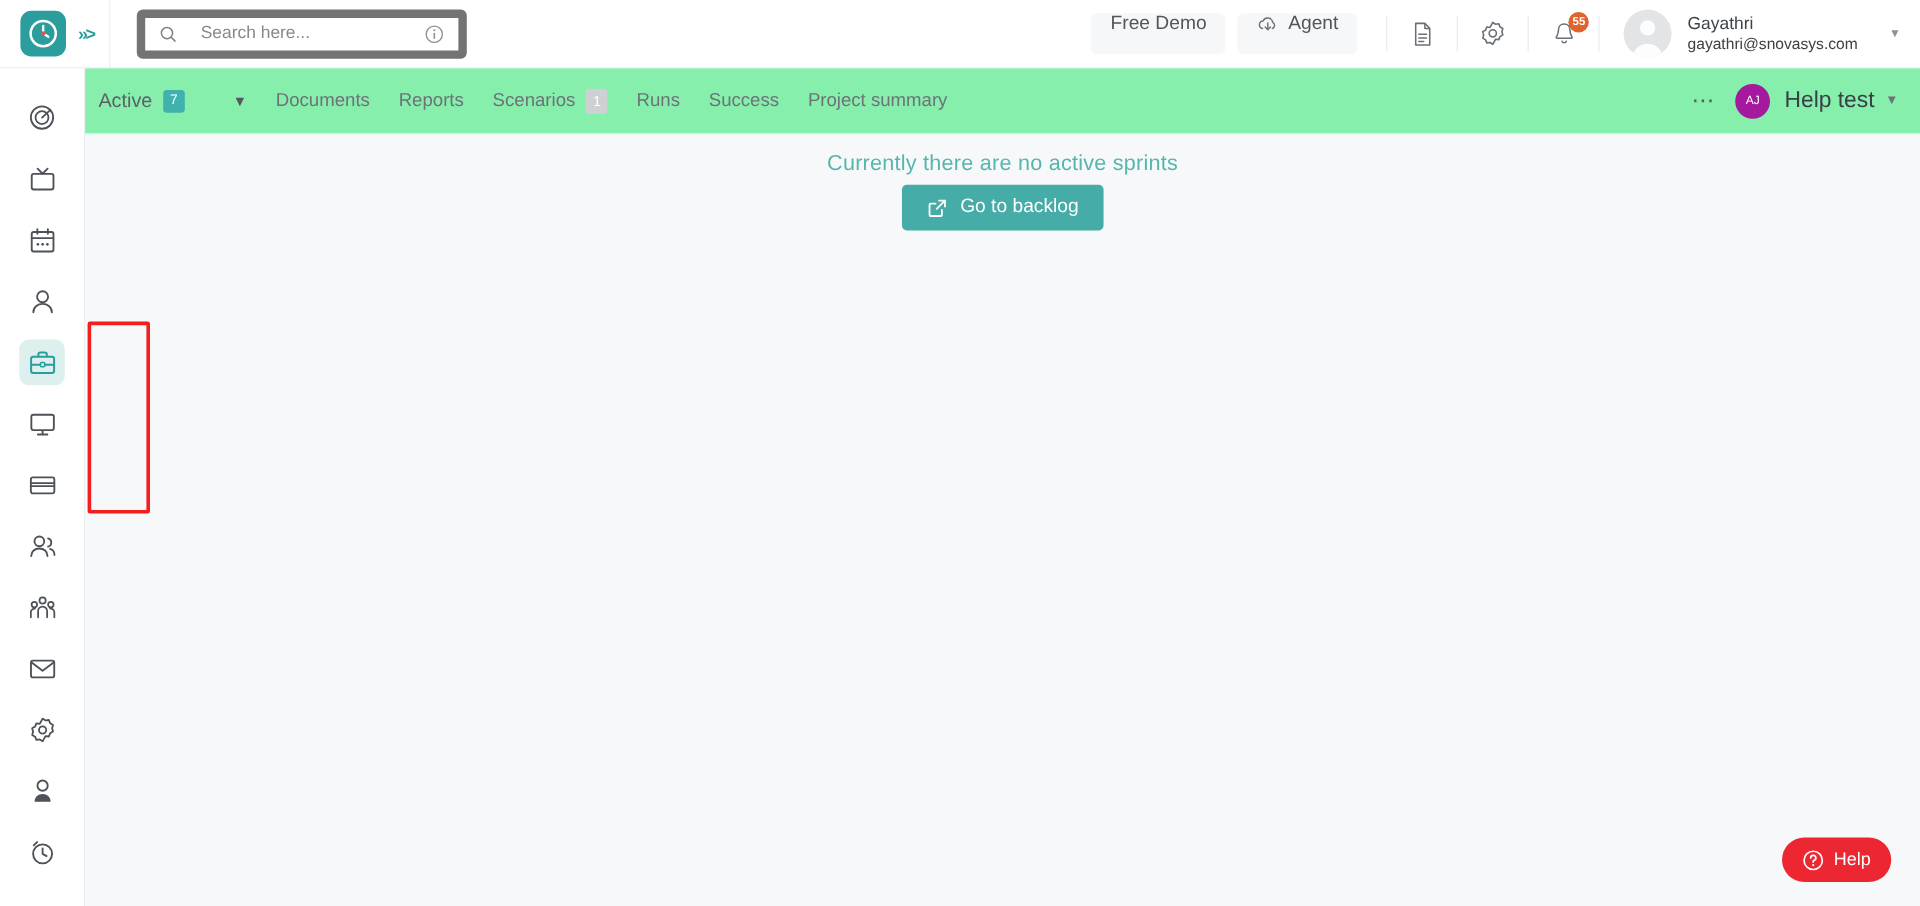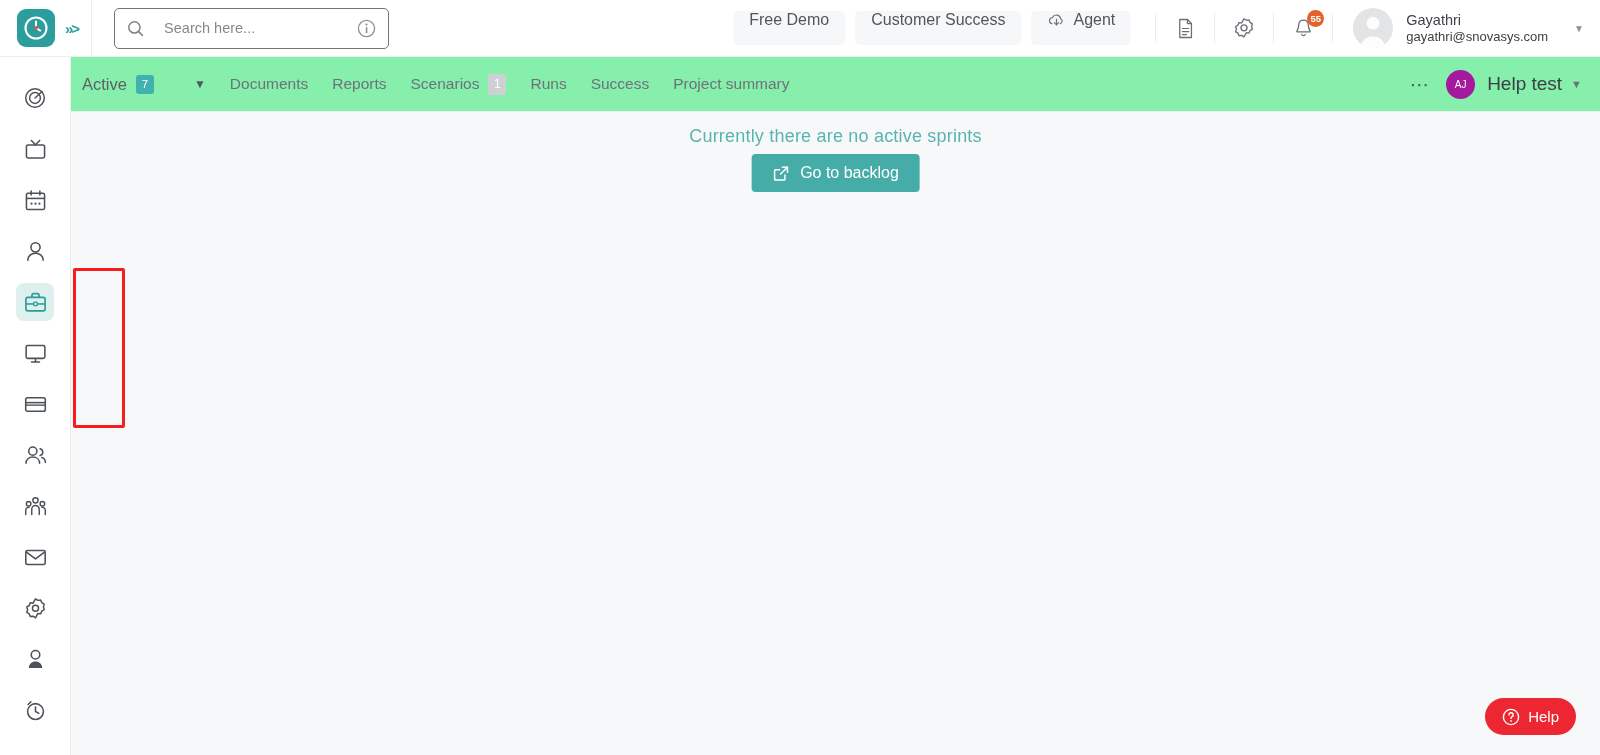--- a/index.html
+++ b/index.html
@@ -23,21 +23,21 @@
     flex: none;
   }
   .chev-expand {
     margin-left: 10px; color: #2a9d9c; font-size: 15px; letter-spacing: -2px;
     font-weight: 700; flex: none; cursor: pointer;
   }
   .hdr-divider {
     width: 1px; height: 57px; background: #eceef0; margin-left: 13px; flex: none;
   }
   .search-wrap {
-    margin-left: 22px; width: 275px; height: 41px; border: 1px solid #737373;
+    margin-left: 22px; width: 275px; height: 41px; border: 7px solid #737373;
     border-radius: 5px; background: #fff; display: flex; align-items: center;
     padding: 0 12px; flex: none;
   }
   .search-input {
     flex: 1; border: none; outline: none; font-family: "Liberation Sans", sans-serif;
     font-size: 14.5px; color: #6b7076; margin-left: 20px; background: transparent;
   }
   .search-input::placeholder { color: #85898f; }
   .hdr-spacer { flex: 1; }
 
@@ -184,23 +184,20 @@
         <rect x="8.75" y="8" width="1.6" height="6.3" rx=".8" fill="#8b9096"></rect>
       </svg>
     </div>
 
     <div class="hdr-spacer"></div>
 
     <button class="pill-btn">
       <span>Free Demo</span>
     </button>
 
-    <button class="pill-btn">
-      <span>Customer Success</span>
-    </button>
 
     <button class="pill-btn">
       <svg width="19" height="19" viewBox="0 0 20 20">
         <path d="M5.4 13.4a3.3 3.3 0 0 1 .4-6.55 4.5 4.5 0 0 1 8.55 1.25 2.9 2.9 0 0 1-.35 5.3" fill="none" stroke="#6e7379" stroke-width="1.25" stroke-linecap="round"></path>
         <line x1="10" y1="8.6" x2="10" y2="14.4" stroke="#6e7379" stroke-width="1.25" stroke-linecap="round"></line>
         <polyline points="7.7,12.2 10,14.6 12.3,12.2" fill="none" stroke="#6e7379" stroke-width="1.25" stroke-linecap="round" stroke-linejoin="round"></polyline>
       </svg>
       <span>Agent</span>
     </button>
 

